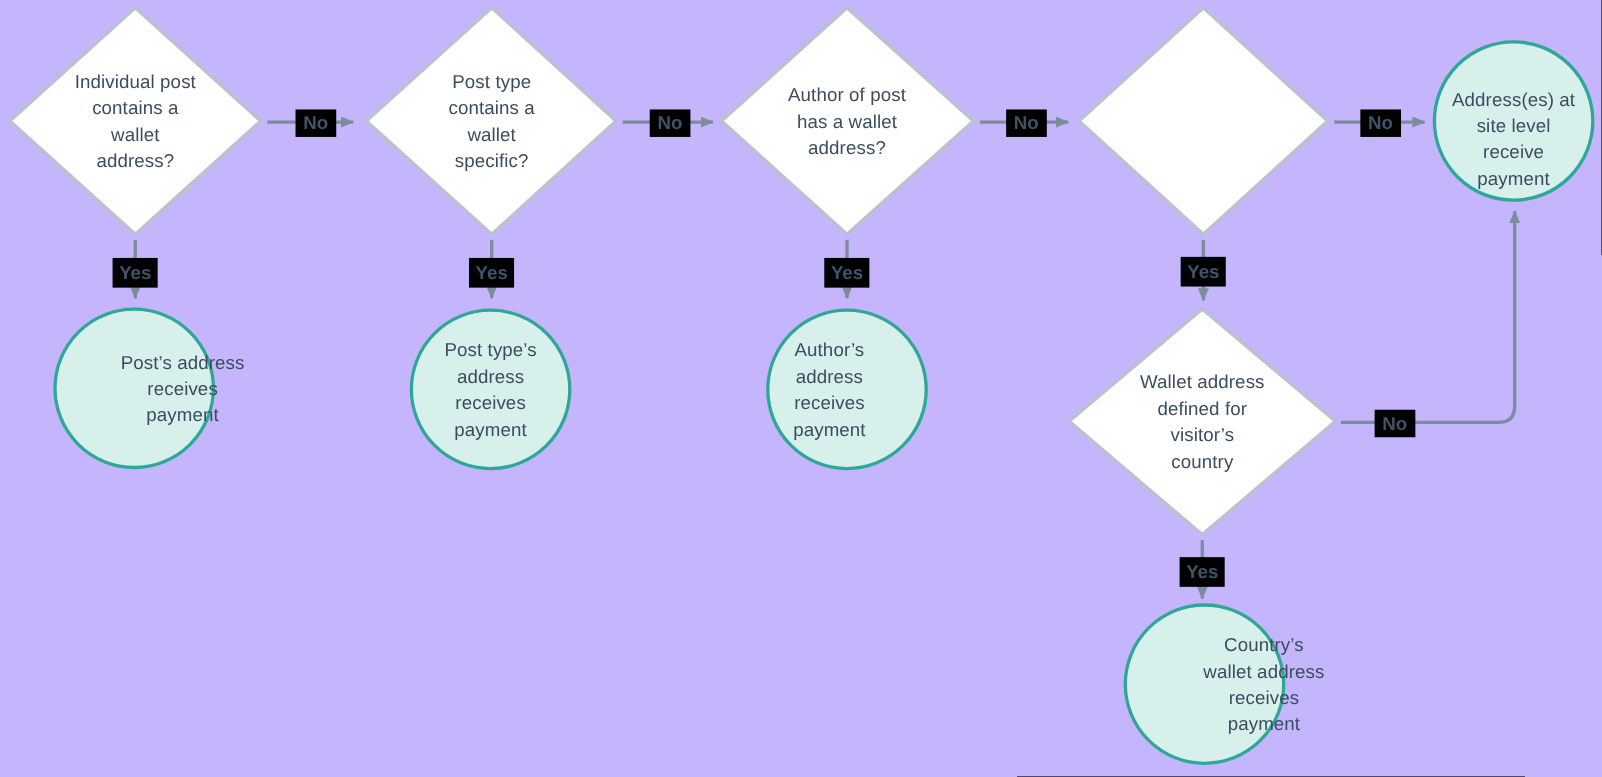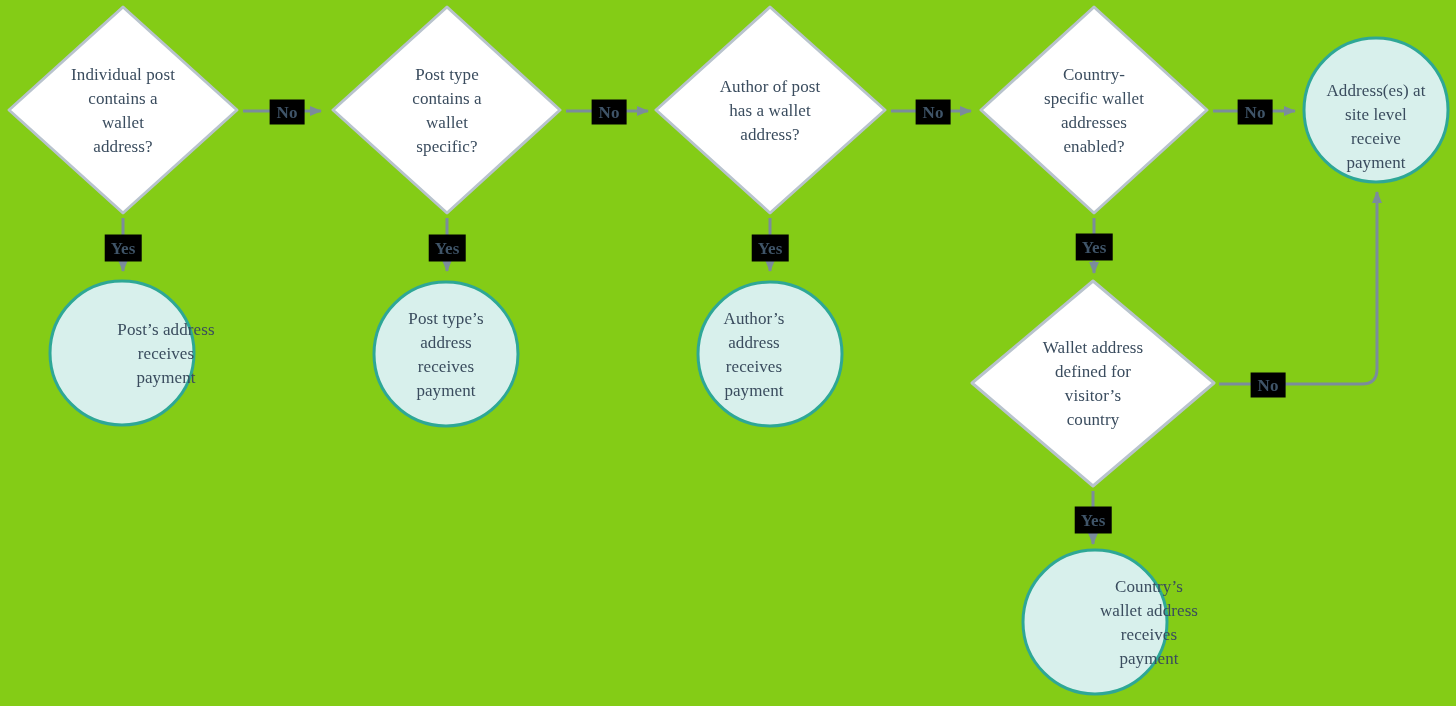--- a/index.html
+++ b/index.html
@@ -4,23 +4,23 @@
 <style>
   html, body {
     margin: 0;
     padding: 0;
     background: #000000;
   }
   .stage {
     position: relative;
     width: 1456px;
     height: 706px;
-    background: #84cc16;
+    background: #c4b5fd;
     overflow: hidden;
-    font-family: Liberation Serif, serif;
+    font-family: Liberation Sans, sans-serif;
   }
   .shape-layer {
     position: absolute;
     left: 0;
     top: 0;
     width: 1456px;
     height: 706px;
   }
   .node-label {
     position: absolute;
@@ -86,24 +86,20 @@
 contains a
 wallet
 address?</div>
   <div class="node-label decision" style="left:447px; top:111px;">Post type
 contains a
 wallet
 specific?</div>
   <div class="node-label decision" style="left:770px; top:111px;">Author of post
 has a wallet
 address?</div>
-  <div class="node-label decision" style="left:1094px; top:111px;">Country-
-specific wallet
-addresses
-enabled?</div>
   <div class="node-label decision" style="left:1093px; top:384px;">Wallet address
 defined for
 visitor’s
 country</div>
 
   <div class="node-label result" style="left:122px; top:354px;margin-left:44px;">Post’s address
 receives
 payment</div>
   <div class="node-label result" style="left:446px; top:355px;">Post type’s
 address

